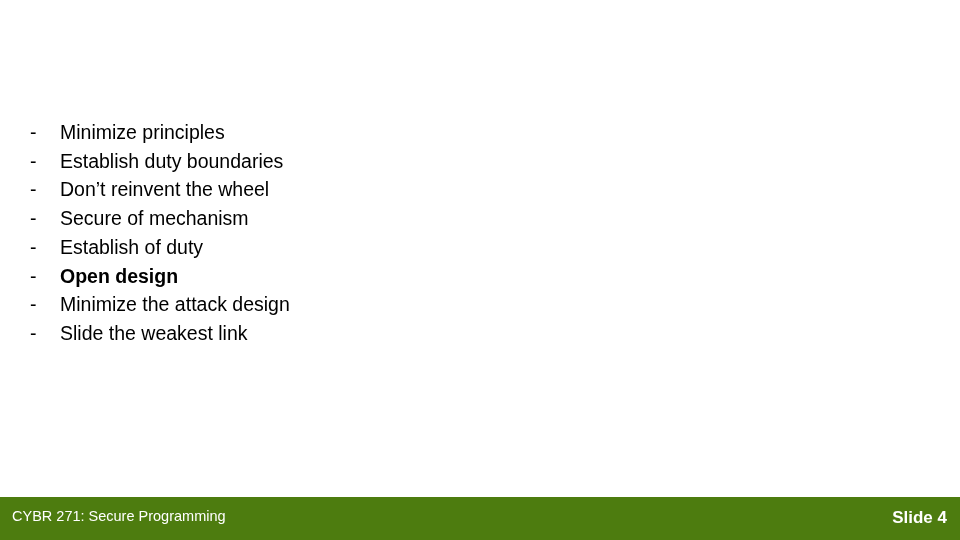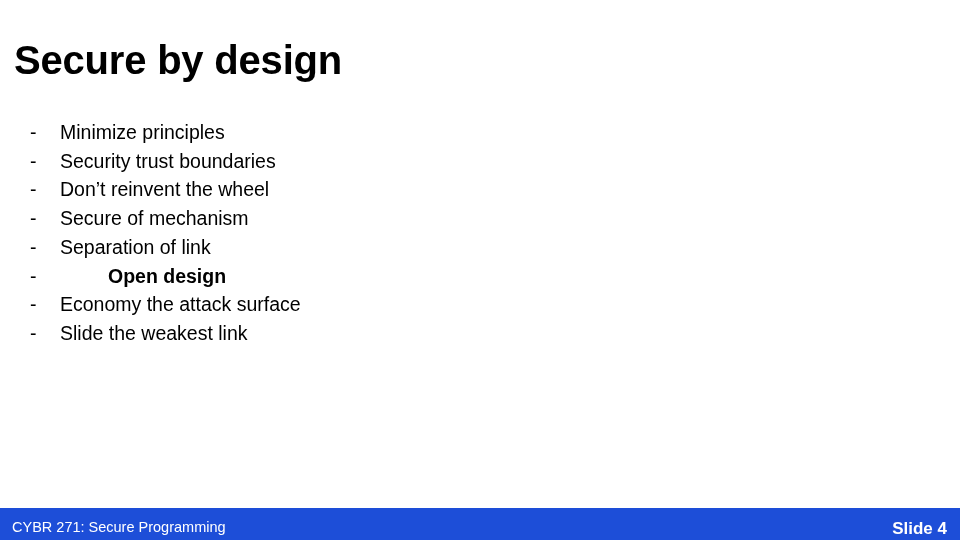--- a/index.html
+++ b/index.html
@@ -49,29 +49,28 @@
     flex: 0 0 30px;
     text-align: left;
     font-size: 19.5px;
   }
   .bullet-text {
     flex: 1 1 auto;
     white-space: nowrap;
   }
   .bullet-item.bold .bullet-text {
     font-weight: bold;
-    margin-left: 48px;
   }
   .footer-bar {
     position: absolute;
     left: 0;
     bottom: 0;
     width: 960px;
-    height: 32px;
-    background: #1d4ed8;
+    height: 43px;
+    background: #4d7c0f;
   }
   .footer-left {
     position: absolute;
     left: 12px;
     top: 11px;
     font-size: 14.5px;
     color: #ffffff;
     white-space: nowrap;
   }
   .footer-right {
@@ -82,57 +81,56 @@
     font-weight: bold;
     color: #ffffff;
     white-space: nowrap;
   }
 </style>
 </head>
 <body>
 
 <div class="slide">
 
-  <div class="slide-title">Secure by design</div>
 
   <div class="bullet-list">
 
     <div class="bullet-item">
       <span class="bullet-dash">-</span>
       <span class="bullet-text">Minimize principles</span>
     </div>
 
     <div class="bullet-item">
       <span class="bullet-dash">-</span>
-      <span class="bullet-text">Security trust boundaries</span>
+      <span class="bullet-text">Establish duty boundaries</span>
     </div>
 
     <div class="bullet-item">
       <span class="bullet-dash">-</span>
       <span class="bullet-text">Don’t reinvent the wheel</span>
     </div>
 
     <div class="bullet-item">
       <span class="bullet-dash">-</span>
       <span class="bullet-text">Secure of mechanism</span>
     </div>
 
     <div class="bullet-item">
       <span class="bullet-dash">-</span>
-      <span class="bullet-text">Separation of link</span>
+      <span class="bullet-text">Establish of duty</span>
     </div>
 
     <div class="bullet-item bold">
       <span class="bullet-dash">-</span>
       <span class="bullet-text">Open design</span>
     </div>
 
     <div class="bullet-item">
       <span class="bullet-dash">-</span>
-      <span class="bullet-text">Economy the attack surface</span>
+      <span class="bullet-text">Minimize the attack design</span>
     </div>
 
     <div class="bullet-item">
       <span class="bullet-dash">-</span>
       <span class="bullet-text">Slide the weakest link</span>
     </div>
 
   </div>
 
   <div class="footer-bar">

